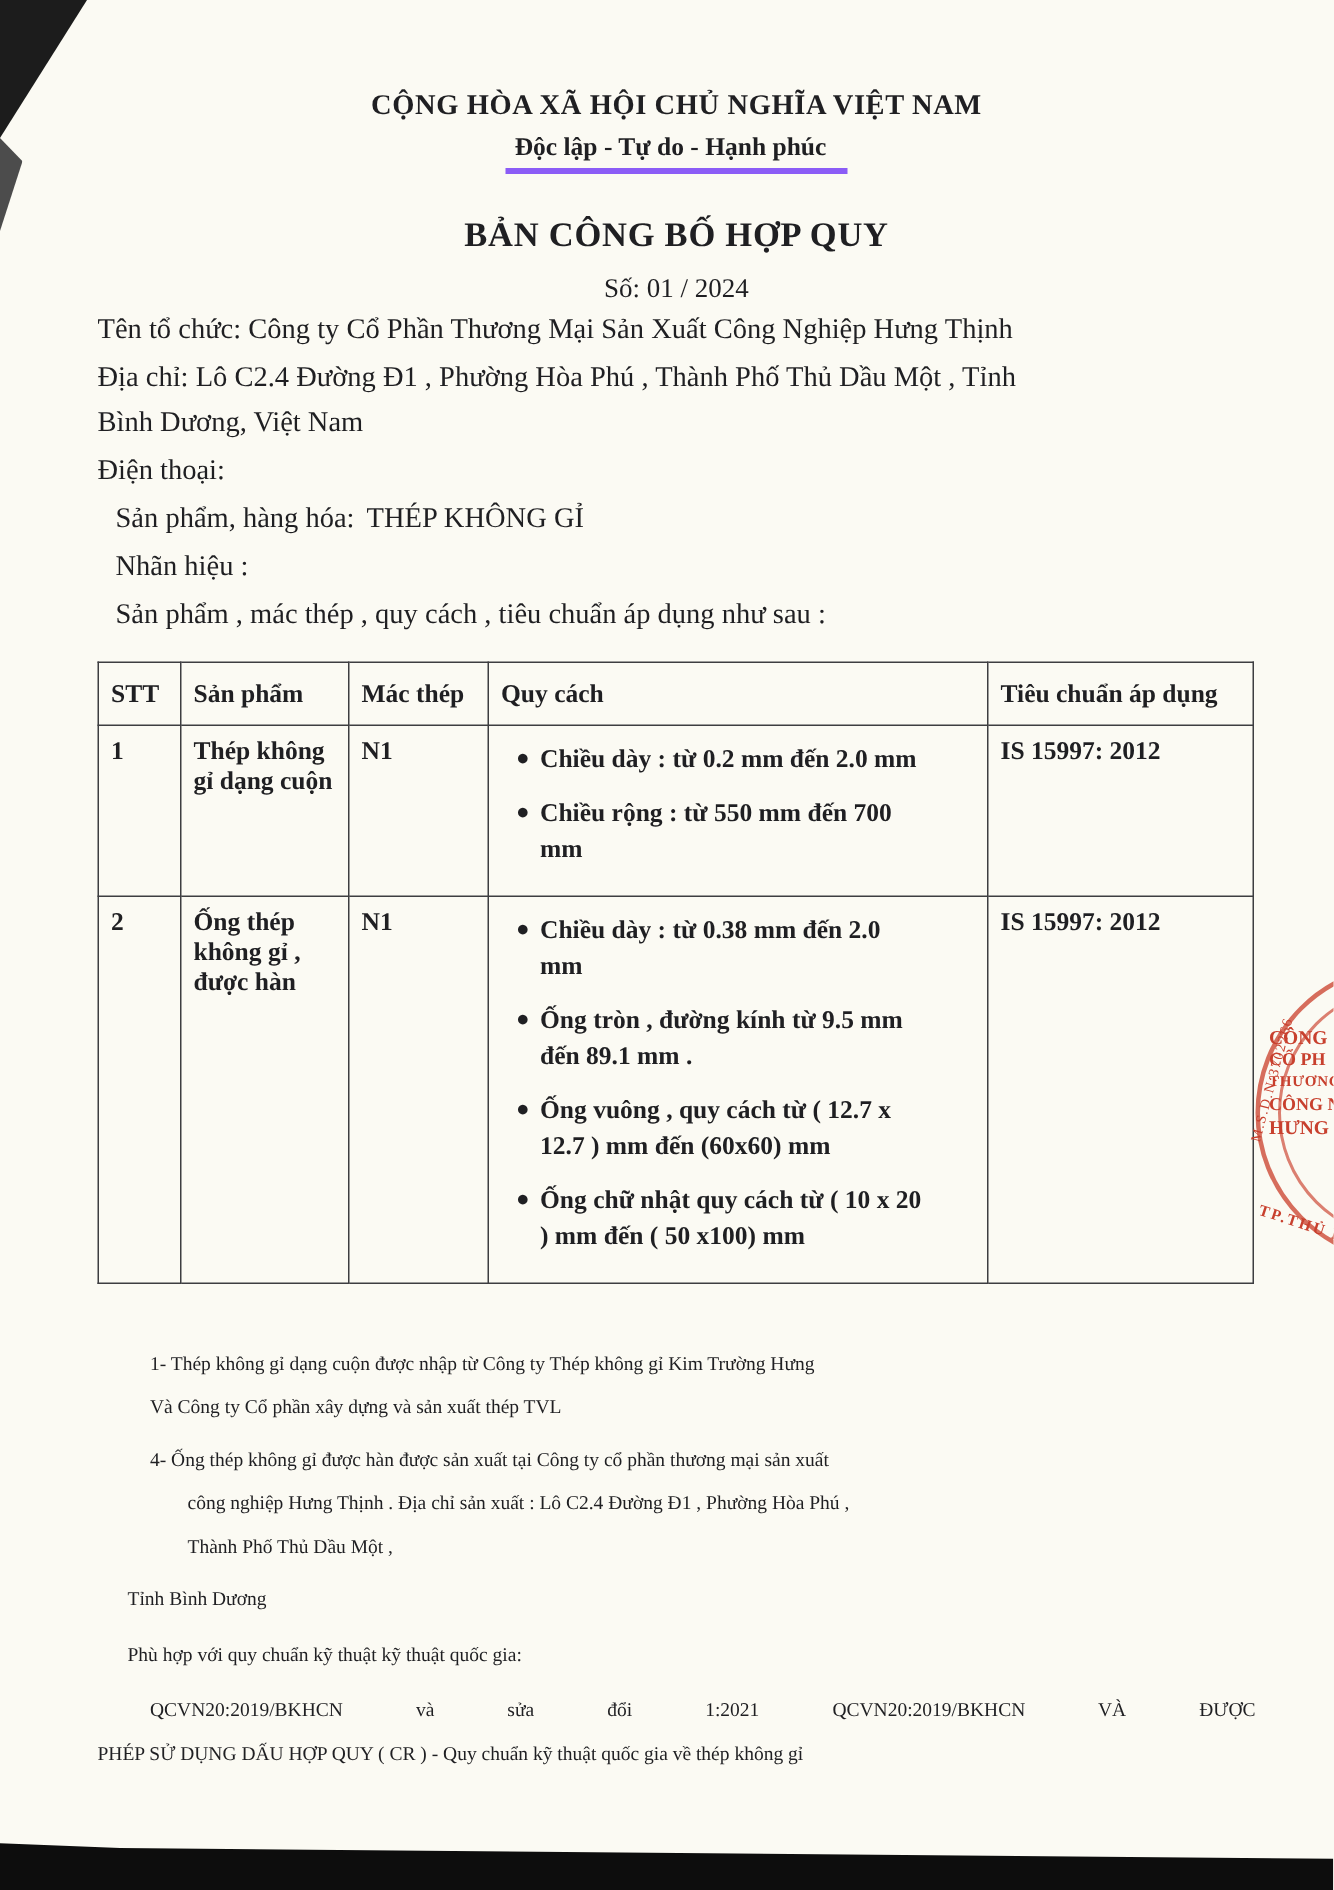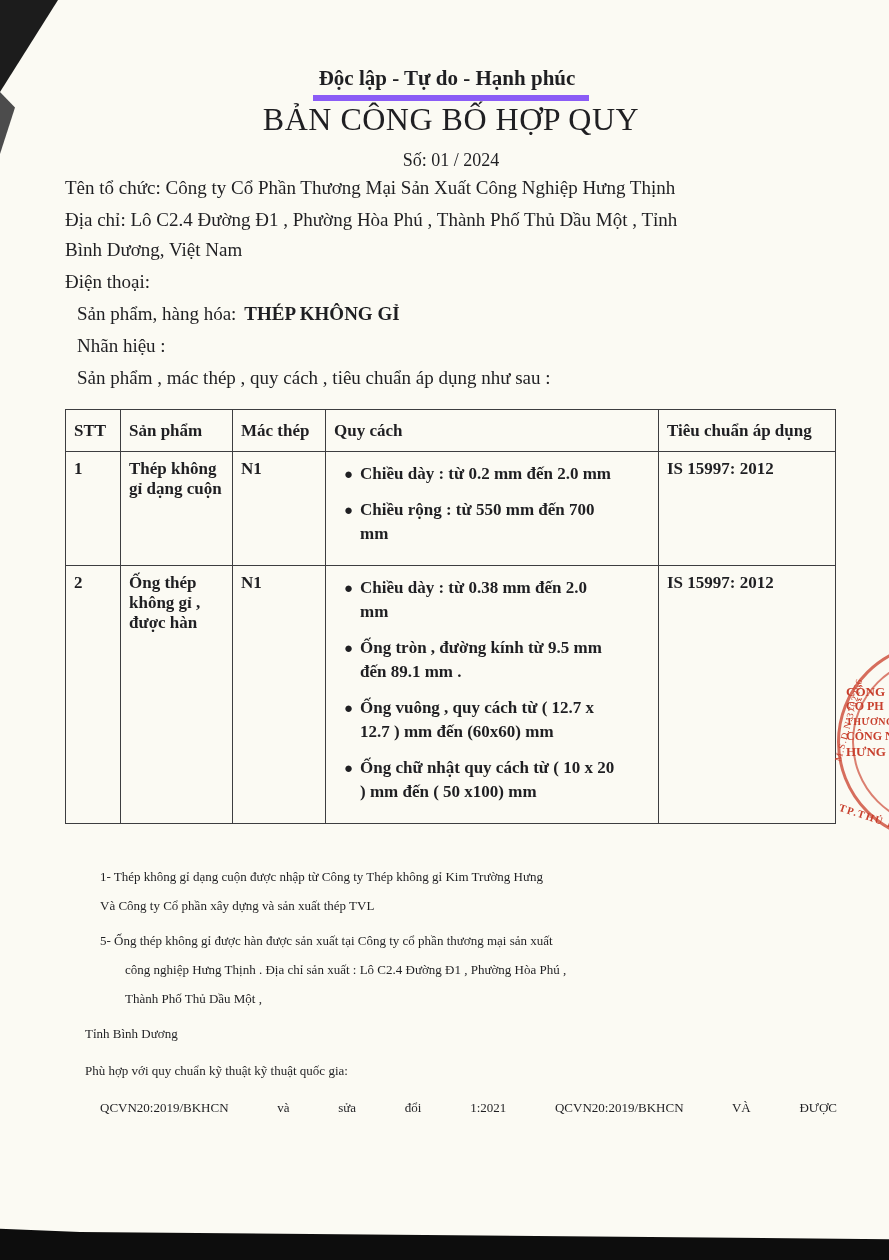--- a/index.html
+++ b/index.html
@@ -10,31 +10,31 @@
     overflow:hidden;
     font-family:"Liberation Serif","DejaVu Serif",serif;
     color:#1f1f22;
   }
   .doc { padding:60px 52px 0 65px; position:relative; }
 
   .center { text-align:center; }
   .nat-header { font-size:19px; font-weight:bold; letter-spacing:.4px; }
   .motto-wrap { margin-top:6px; }
   .motto {
-    display:inline-block; font-size:21px; font-weight:bold;
-    border-bottom:6px solid #8b5cf6; padding:0 14px 4px 6px;
-  }
-  .doc-title { font-size:32px; font-weight:normal; letter-spacing:.5px; }
+    display:inline-block; font-size:17px; font-weight:bold;
+    border-bottom:4px solid #8b5cf6; padding:0 14px 4px 6px;
+  }
+  .doc-title { margin-top:28px; font-size:23px; font-weight:bold; letter-spacing:.5px; }
   .doc-number { margin-top:12px; font-size:18px; }
 
   .body-text { font-size:19px; line-height:30px; }
   p.line { margin-top:2px; white-space:pre-line; }
   .mt { margin-top:14px; }
   .ind1 { padding-left:12px; }
-  .product-value { font-weight:bold; margin-left:8px; }
+  .product-value { font-weight:normal; margin-left:8px; }
 
   table.spec {
     border-collapse:collapse; table-layout:fixed;
     width:770px; margin-top:16px; font-size:17px;
   }
   table.spec th, table.spec td {
     border:1.4px solid #3d3d40; vertical-align:top;
     padding:7px 8px; text-align:left; font-weight:bold;
   }
   table.spec th { vertical-align:middle; height:42px; }
@@ -84,20 +84,21 @@
                background:#4c4c4c; clip-path:polygon(0 0,100% 25%,0 100%); z-index:8; }
   .scan-bottom { position:absolute; left:0; bottom:0; width:889px; height:40px;
                  background:#0d0d0d; z-index:8;
                  clip-path:polygon(0 22%, 9% 30%, 100% 48%, 100% 100%, 0 100%); }
 </style>
 </head>
 <body>
 
 <div class="doc">
 
+  <div class="center nat-header">CỘNG HÒA XÃ HỘI CHỦ NGHĨA VIỆT NAM</div>
   <div class="center motto-wrap">
     <span class="motto">Độc lập - Tự do - Hạnh phúc</span>
   </div>
 
   <div class="center doc-title">BẢN CÔNG BỐ HỢP QUY</div>
   <div class="center doc-number">Số: 01 / 2024</div>
 
   <div class="body-text">
     <p class="line mt">Tên tổ chức: Công ty Cổ Phần Thương Mại Sản Xuất Công Nghiệp Hưng Thịnh</p>
     <p class="line">Địa chỉ: Lô C2.4 Đường Đ1 , Phường Hòa Phú , Thành Phố Thủ Dầu Một , Tỉnh
@@ -168,27 +169,28 @@
             </div>
       </td>
       <td>IS 15997: 2012</td>
     </tr>
   </tbody>
     </table>
 
   <div class="notes">
     <p class="note-1">1-  Thép không gỉ dạng cuộn được nhập từ Công ty Thép không gỉ Kim Trường Hưng
 Và Công ty Cổ phần xây dựng và sản xuất thép TVL</p>
-    <p class="note-2">5-  Ống thép không gỉ được hàn được sản xuất tại Công ty cổ phần thương mại sản xuất
+    <p class="note-2">4-  Ống thép không gỉ được hàn được sản xuất tại Công ty cổ phần thương mại sản xuất
 công nghiệp Hưng Thịnh . Địa chỉ sản xuất : Lô C2.4 Đường Đ1 , Phường Hòa Phú ,
 Thành Phố Thủ Dầu Một ,</p>
     <p class="province">Tỉnh Bình Dương</p>
     <p class="conform">Phù hợp với quy chuẩn kỹ thuật kỹ thuật quốc gia:</p>
     <div class="final-para">
       <div class="final-l1">QCVN20:2019/BKHCN và sửa đổi 1:2021 QCVN20:2019/BKHCN VÀ ĐƯỢC</div>
+      <div class="final-l2">PHÉP SỬ DỤNG DẤU HỢP QUY ( CR ) -  Quy chuẩn kỹ thuật quốc gia về thép không gỉ</div>
     </div>
   </div>
 
 </div>
 
 <div class="stamp">
   <div class="ring-outer"></div>
   <div class="ring-inner"></div>
   <div class="stamp-msdn">M.S.D.N:3702266</div>
   <div class="stamp-center">

